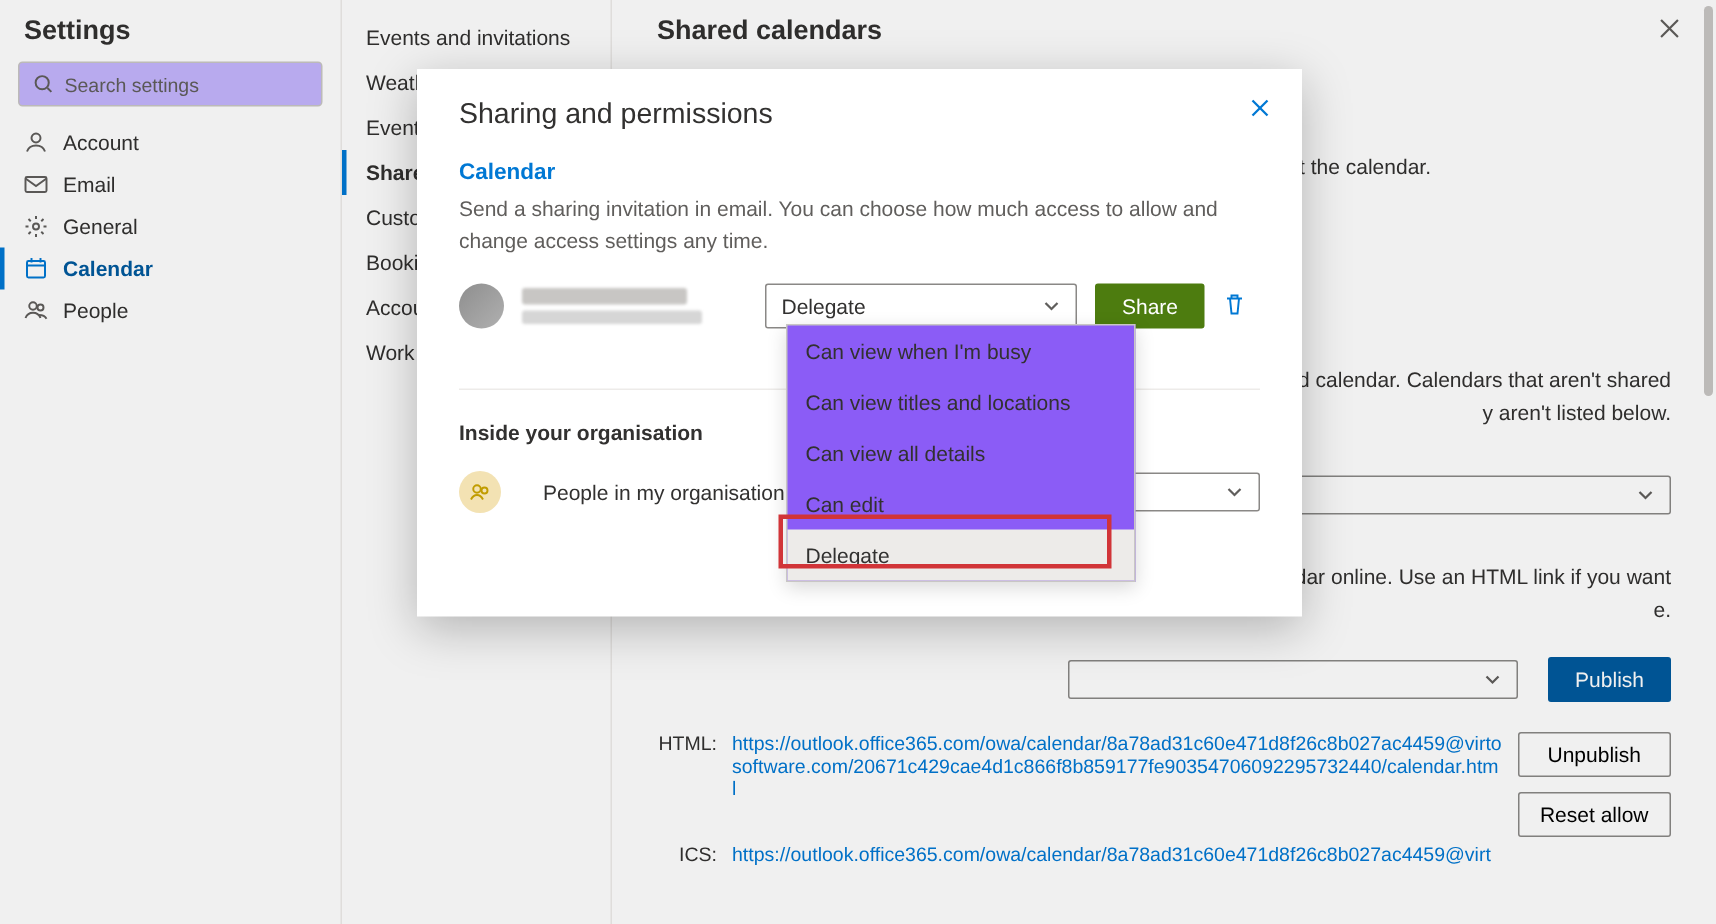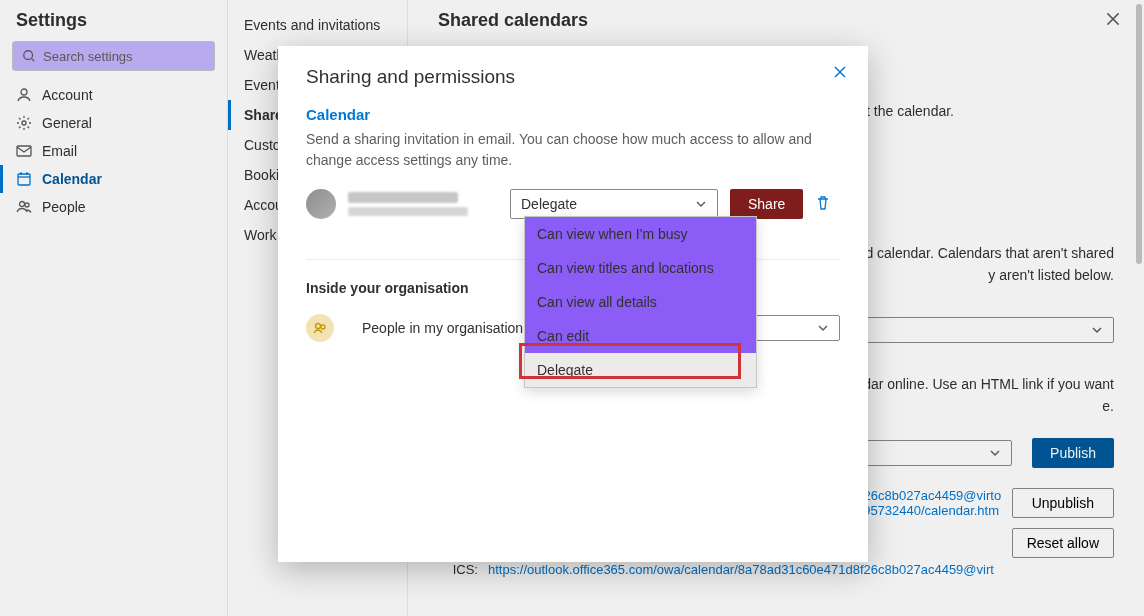--- a/index.html
+++ b/index.html
@@ -13,31 +13,31 @@
     .nav-item.active { font-weight:600; color:#005a9e; border-left:3px solid #0078d4; padding-left:13px; }
     .icon-sm { width:16px; height:16px; display:inline-flex; align-items:center; justify-content:center; color:#605e5c; }
     .nav-item.active .icon-sm { color:#0078d4; }
     .col2 { width: 180px; border-right: 1px solid #edebe9; padding:10px 0; }
     .sub-item { padding:7px 16px; cursor:pointer; white-space:nowrap; overflow:hidden; }
     .sub-item.active { font-weight:600; border-left:3px solid #0078d4; padding-left:13px; }
     .col3 { flex:1; padding: 10px 30px; position:relative; overflow:hidden; }
     .col3 h2 { font-size:18px; font-weight:600; margin-bottom:20px; }
     .close-x { position:absolute; top:10px; right:20px; width:20px; height:20px; cursor:pointer; color:#605e5c; }
     .para { color:#323130; margin: 10px 0 20px; line-height:1.5; }
-    .btn-primary { background:#7f1d1d; color:#fff; border:none; padding:7px 18px; border-radius:2px; font-size:14px; cursor:pointer; }
+    .btn-primary { background:#4d7c0f; color:#fff; border:none; padding:7px 18px; border-radius:2px; font-size:14px; cursor:pointer; }
     .btn-secondary { background:#fff; border:1px solid #8a8886; padding:6px 14px; border-radius:2px; font-size:14px; cursor:pointer; }
     .select-box { border:1px solid #8a8886; border-radius:2px; padding:6px 10px; display:flex; align-items:center; justify-content:space-between; background:#fff; cursor:pointer; }
     .pub-row { display:flex; align-items:center; gap:20px; margin-top:20px;}
     .url-row { display:flex; gap:10px; margin-top:20px; font-size:13px; align-items:flex-start; }
     .url-label { width:40px; text-align:right; color:#323130; }
     .url-link { color:#0078d4; word-break:break-all; flex:1; }
     .url-actions { display:flex; flex-direction:column; gap:10px; }
     .scrollbar { position:absolute; right:2px; top:4px; width:6px; height:260px; background:#c8c6c4; border-radius:3px; }
 
-    .modal { position:absolute; left:278px; top:46px; width:590px; height:516px; background:#fff; box-shadow:0 8px 30px rgba(0,0,0,0.25); z-index:10; padding:20px 28px; }
+    .modal { position:absolute; left:278px; top:46px; width:590px; height:365px; background:#fff; box-shadow:0 8px 30px rgba(0,0,0,0.25); z-index:10; padding:20px 28px; }
     .modal h3 { font-size:19px; font-weight:400; margin-bottom:18px; }
     .modal-close { position:absolute; top:18px; right:20px; color:#0078d4; cursor:pointer; }
     .cal-label { color:#0078d4; font-weight:600; font-size:15px; margin-bottom:6px; }
     .share-row { display:flex; align-items:center; gap:12px; margin-top:18px; }
     .avatar { width:30px; height:30px; border-radius:50%; background: linear-gradient(135deg,#8e8e8e,#b0b0b0); }
     .blur-name { width:110px; height:11px; background:#c8c6c4; border-radius:2px; margin-bottom:4px; filter: blur(1px);}
     .blur-email { width:120px; height:9px; background:#d6d6d6; border-radius:2px; filter: blur(1px);}
     .perm-select { width:208px; }
     .trash { color:#0078d4; cursor:pointer; }
     .hr { border:none; border-top:1px solid #edebe9; margin:40px 0 20px; }
@@ -71,34 +71,34 @@
           <svg viewBox="0 0 16 16" width="16" height="16" fill="none" stroke="currentColor" stroke-width="1.3">
             <circle cx="8" cy="5" r="3"></circle>
             <path d="M2 14c1-3 4-4 6-4s5 1 6 4"></path>
           </svg>
         </span>
       <span>Account</span>
     </div>
     <div class="nav-item">
       <span class="icon-sm">
           <svg viewBox="0 0 16 16" width="16" height="16" fill="none" stroke="currentColor" stroke-width="1.3">
+            <rect x="1" y="3" width="14" height="10" rx="1"></rect>
+            <path d="M1 4l7 5 7-5"></path>
+          </svg>
+        </span>
+      <span>Email</span>
+    </div>
+    <div class="nav-item">
+      <span class="icon-sm">
+          <svg viewBox="0 0 16 16" width="16" height="16" fill="none" stroke="currentColor" stroke-width="1.3">
             <circle cx="8" cy="8" r="2"></circle>
             <path d="M8 1v2M8 13v2M1 8h2M13 8h2M3 3l1.5 1.5M11.5 11.5L13 13M13 3l-1.5 1.5M4.5 11.5L3 13"></path>
           </svg>
         </span>
       <span>General</span>
-    </div>
-    <div class="nav-item">
-      <span class="icon-sm">
-          <svg viewBox="0 0 16 16" width="16" height="16" fill="none" stroke="currentColor" stroke-width="1.3">
-            <rect x="1" y="3" width="14" height="10" rx="1"></rect>
-            <path d="M1 4l7 5 7-5"></path>
-          </svg>
-        </span>
-      <span>Email</span>
     </div>
     <div class="nav-item active">
       <span class="icon-sm">
           <svg viewBox="0 0 16 16" width="16" height="16" fill="none" stroke="currentColor" stroke-width="1.3">
             <rect x="2" y="3" width="12" height="11" rx="1"></rect>
             <line x1="2" y1="6" x2="14" y2="6"></line>
             <line x1="5" y1="1" x2="5" y2="4"></line>
             <line x1="11" y1="1" x2="11" y2="4"></line>
           </svg>
         </span>

